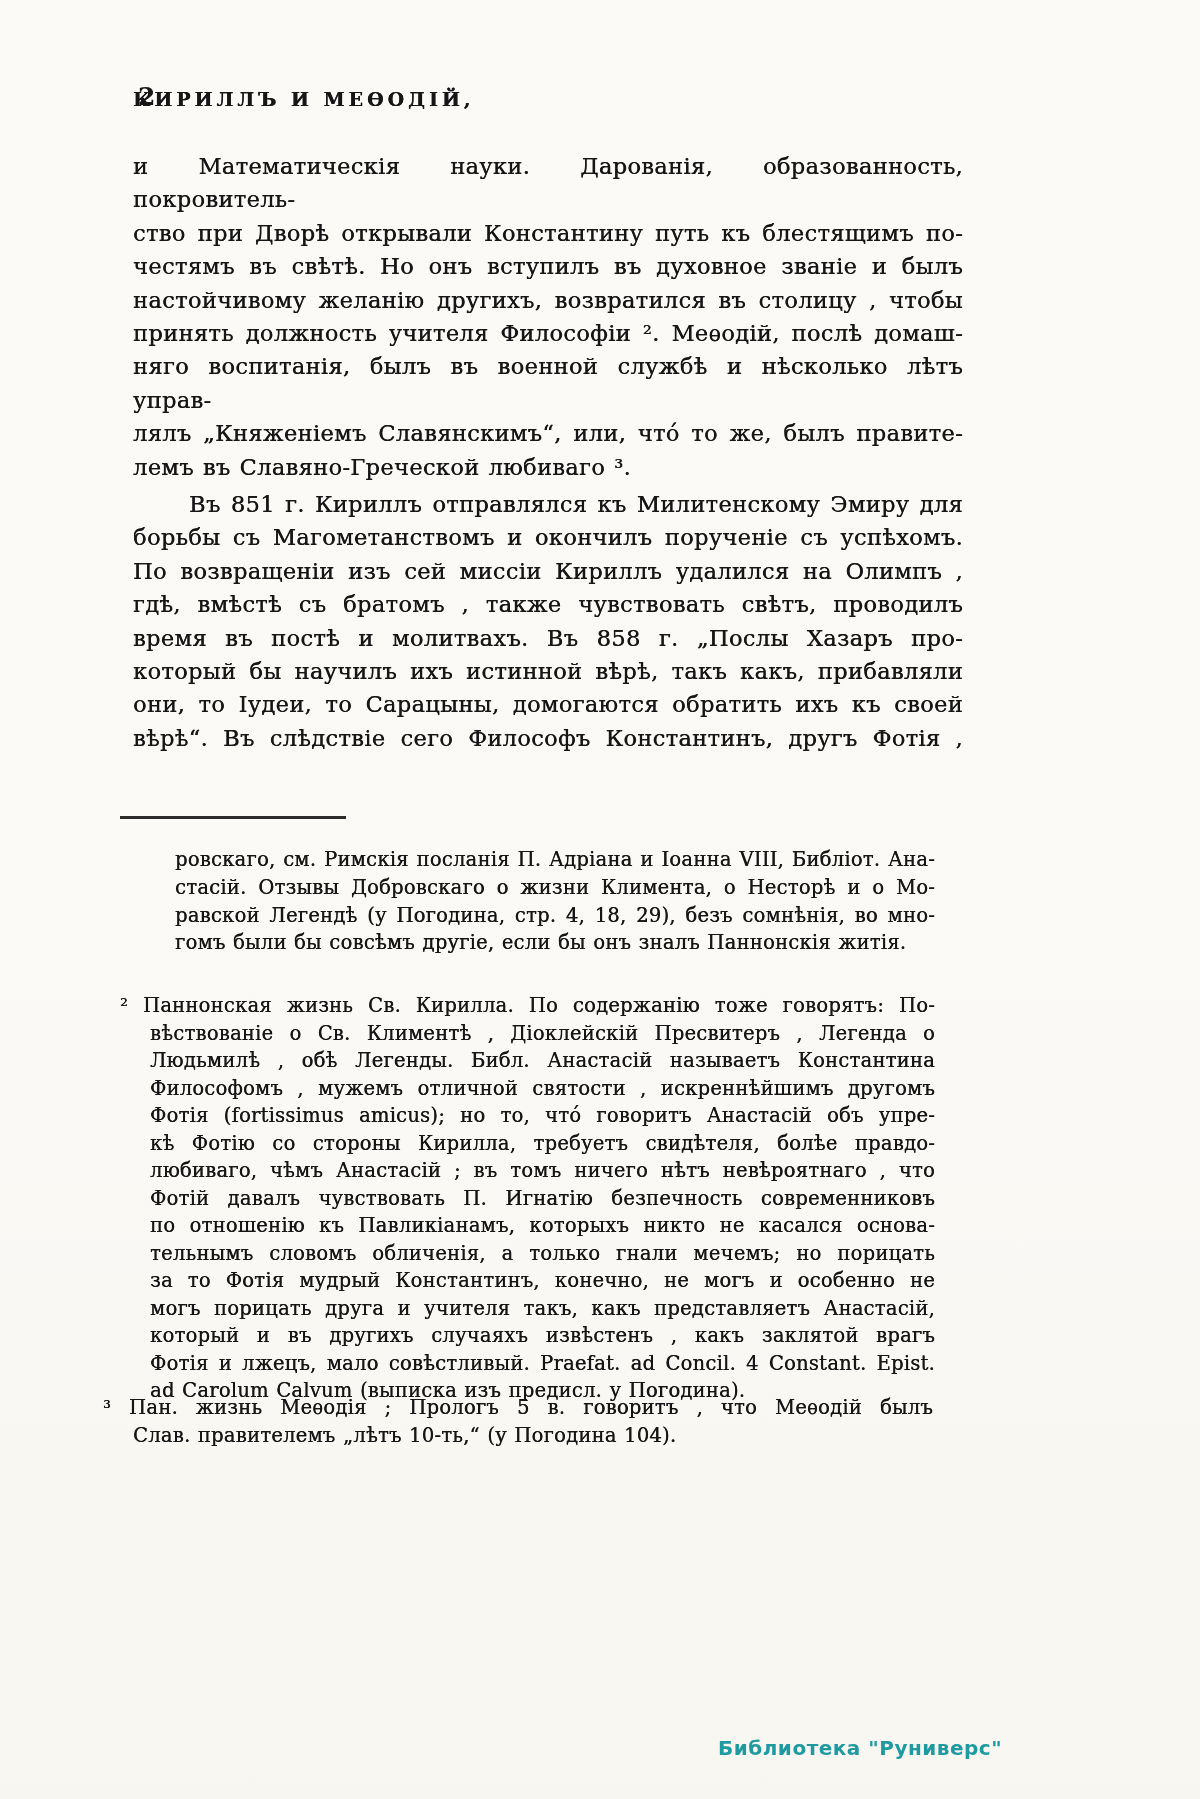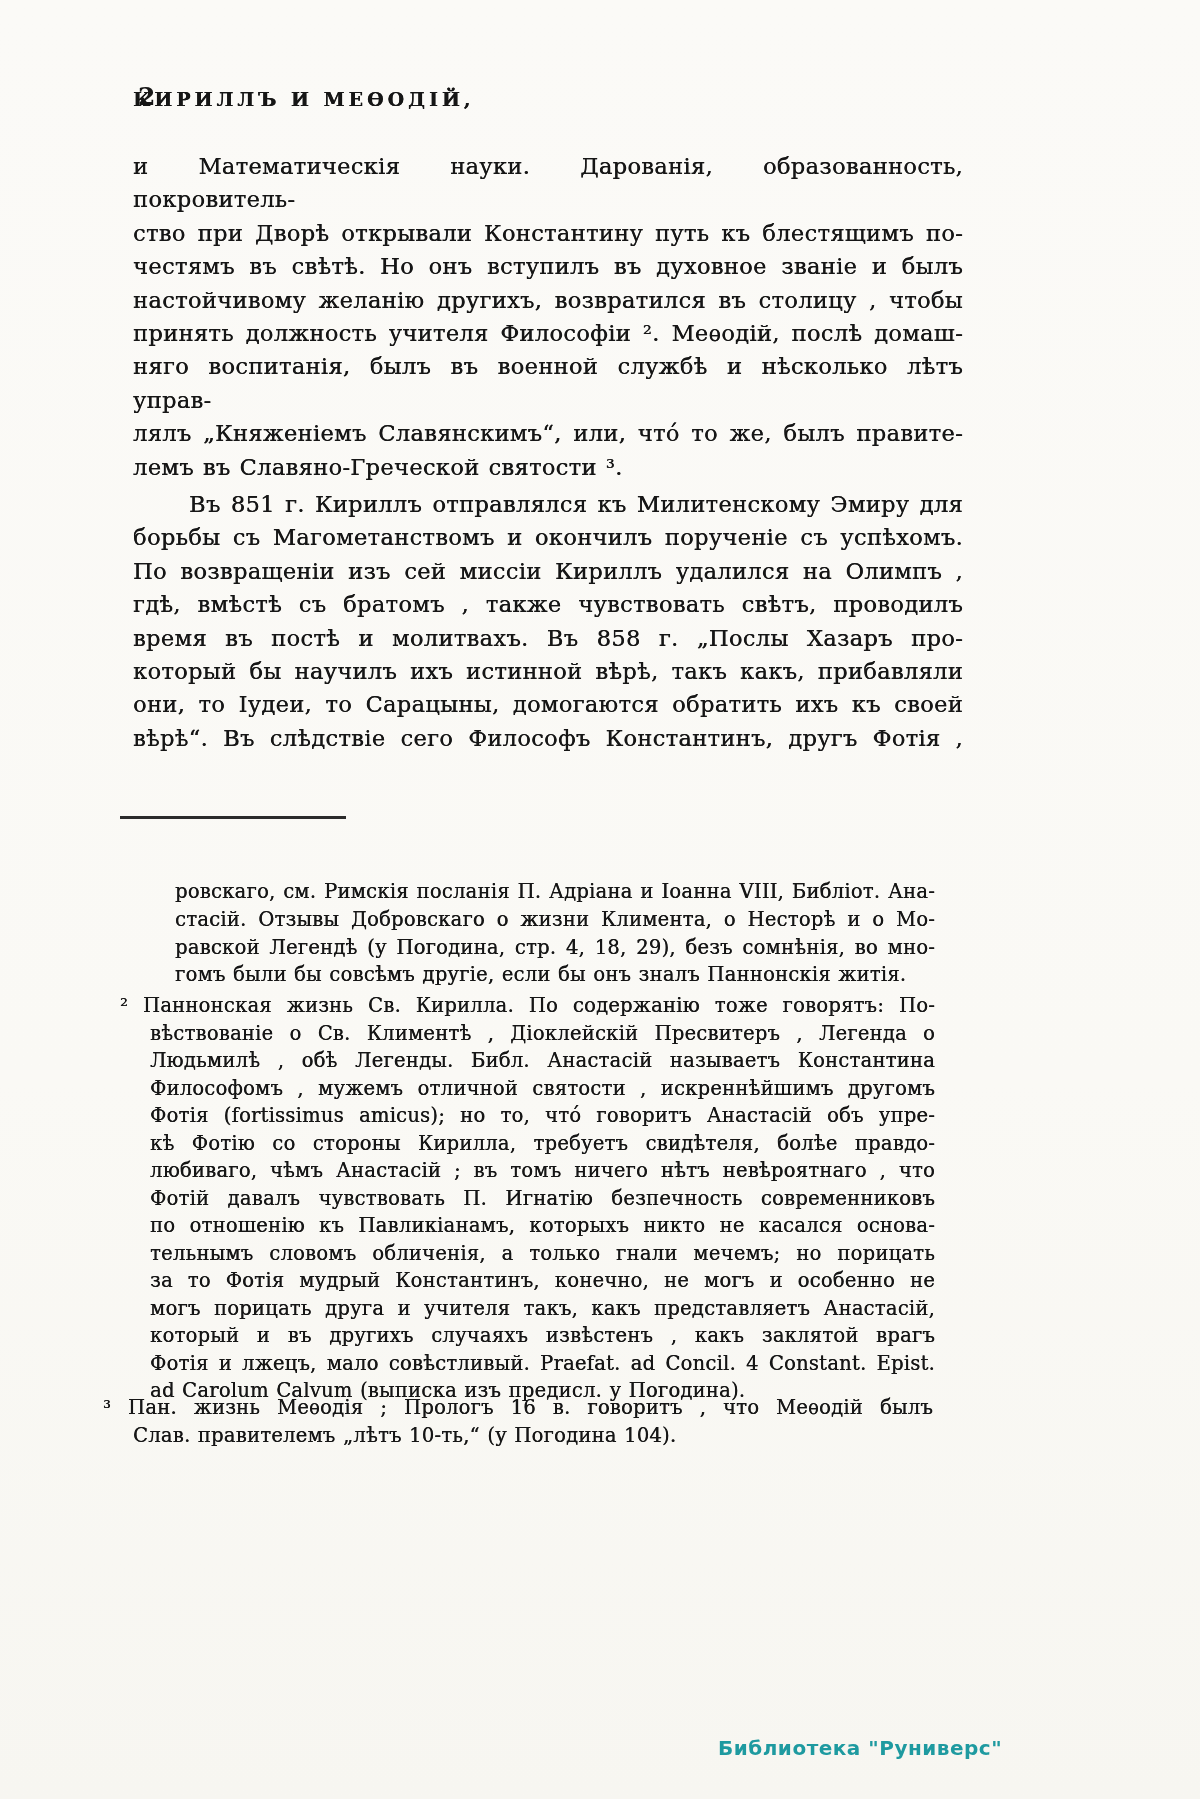--- a/index.html
+++ b/index.html
@@ -48,21 +48,21 @@
     font-size:19.5px; line-height:28px;
     letter-spacing:0.25px; word-spacing:1px;
     text-shadow:0.3px 0 0 currentColor;
   }
   .footnote .line {
     text-align:justify;
     text-align-last:justify;
   }
   .footnote.ends .line:last-child { text-align-last:left; }
   .footnote.hang .line:first-child { margin-left:-30px; }
-  #fn-cont { left:175px; top:846px; width:760px; line-height:27.8px;margin-top:32px; }
+  #fn-cont { left:175px; top:846px; width:760px; line-height:27.8px; }
   #fn-2 { left:150px; top:992px; width:785px; line-height:27.5px; }
   #fn-3 { left:133px; top:1394px; width:800px; }
   .watermark {
     position:absolute; left:718px; top:1736px; width:470px;
     font-family:"DejaVu Sans","Liberation Sans",sans-serif;
     font-size:20px; font-weight:bold;
     color:#1e9aa0;
     letter-spacing:0.5px;
   }
 </style>
@@ -76,21 +76,21 @@
   <div class="running-header">КИРИЛЛЪ И МЕѲОДІЙ,</div>
 
   <div class="para ends" id="para1">
       <div class="line">и Математическія науки. Дарованія, образованность, покровитель-</div>
       <div class="line">ство при Дворѣ открывали Константину путь къ блестящимъ по-</div>
       <div class="line">честямъ въ свѣтѣ. Но онъ вступилъ въ духовное званіе и былъ</div>
       <div class="line">настойчивому желанію другихъ, возвратился въ столицу , чтобы</div>
       <div class="line">принять должность учителя Философіи ². Меѳодій, послѣ домаш-</div>
       <div class="line">няго воспитанія, былъ въ военной службѣ и нѣсколько лѣтъ управ-</div>
       <div class="line">лялъ „Княженіемъ Славянскимъ“, или, чтó то же, былъ правите-</div>
-      <div class="line">лемъ въ Славяно-Греческой святости ³.</div>
+      <div class="line">лемъ въ Славяно-Греческой любиваго ³.</div>
     </div>
 
   <div class="para indent-first" id="para2">
       <div class="line">Въ 851 г. Кириллъ отправлялся къ Милитенскому Эмиру для</div>
       <div class="line">борьбы съ Магометанствомъ и окончилъ порученіе съ успѣхомъ.</div>
       <div class="line">По возвращеніи изъ сей миссіи Кириллъ удалился на Олимпъ ,</div>
       <div class="line">гдѣ, вмѣстѣ съ братомъ , также чувствовать свѣтъ, проводилъ</div>
       <div class="line">время въ постѣ и молитвахъ. Въ 858 г. „Послы Хазаръ про-</div>
       <div class="line">который бы научилъ ихъ истинной вѣрѣ, такъ какъ, прибавляли</div>
       <div class="line">они, то Іудеи, то Сарацыны, домогаются обратить ихъ къ своей</div>
@@ -118,19 +118,19 @@
       <div class="line">по отношенію къ Павликіанамъ, которыхъ никто не касался основа-</div>
       <div class="line">тельнымъ словомъ обличенія, а только гнали мечемъ; но порицать</div>
       <div class="line">за то Фотія мудрый Константинъ, конечно, не могъ и особенно не</div>
       <div class="line">могъ порицать друга и учителя такъ, какъ представляетъ Анастасій,</div>
       <div class="line">который и въ другихъ случаяхъ извѣстенъ , какъ заклятой врагъ</div>
       <div class="line">Фотія и лжецъ, мало совѣстливый. Praefat. ad Concil. 4 Constant. Epist.</div>
       <div class="line">ad Carolum Calvum (выписка изъ предисл. у Погодина).</div>
     </div>
 
   <div class="footnote ends hang" id="fn-3">
-      <div class="line">³ Пан. жизнь Меѳодія ; Прологъ 16 в. говоритъ , что Меѳодій былъ</div>
+      <div class="line">³ Пан. жизнь Меѳодія ; Прологъ 5 в. говоритъ , что Меѳодій былъ</div>
       <div class="line">Слав. правителемъ „лѣтъ 10-ть,“ (у Погодина 104).</div>
     </div>
 
   <div class="watermark">Библиотека "Руниверс"</div>
 
 </div>
 
 </body></html>

